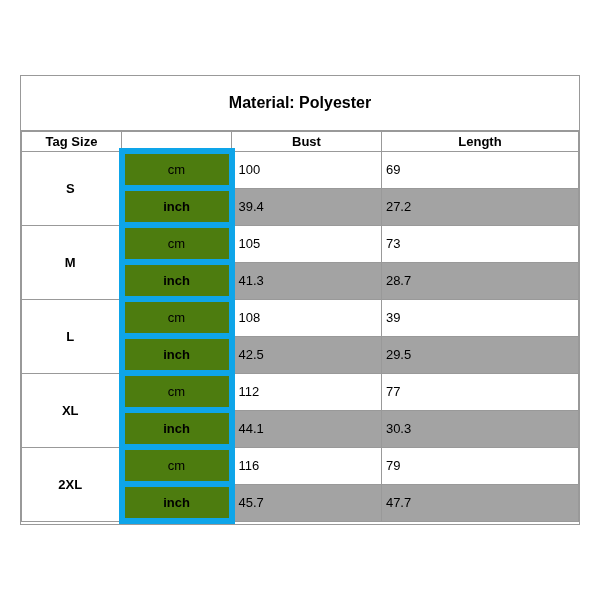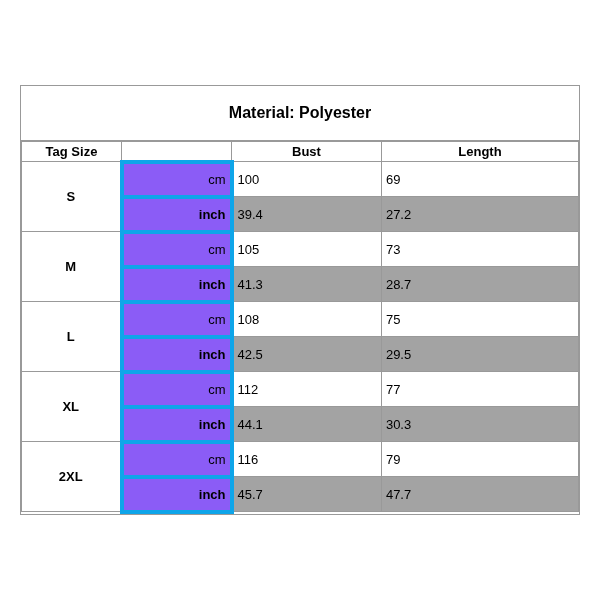--- a/index.html
+++ b/index.html
@@ -55,24 +55,24 @@
 
     .tag-size-cell {
       border: 1px solid #999;
       text-align: center;
       vertical-align: middle;
       font-weight: bold;
       background: #fff;
     }
 
     .unit-cell {
-      border: 4px solid #0ea5e9;
-      text-align: right;
+      border: 6px solid #0ea5e9;
+      text-align: center;
       padding: 8px 4px;
-      background: #8b5cf6;
+      background: #4d7c0f;
     }
 
     .unit-cell.inch {
       font-weight: bold;
     }
 
     .value-cell {
       border: 1px solid #999;
       text-align: left;
       padding: 8px 4px;
@@ -117,21 +117,21 @@
     </tr>
         <tr>
       <td class="unit-cell inch">inch</td>
       <td class="value-cell shaded">41.3</td>
       <td class="value-cell shaded">28.7</td>
     </tr>
         <tr>
       <td class="tag-size-cell" rowspan="2">L</td>
       <td class="unit-cell">cm</td>
       <td class="value-cell">108</td>
-      <td class="value-cell">75</td>
+      <td class="value-cell">39</td>
     </tr>
         <tr>
       <td class="unit-cell inch">inch</td>
       <td class="value-cell shaded">42.5</td>
       <td class="value-cell shaded">29.5</td>
     </tr>
         <tr>
       <td class="tag-size-cell" rowspan="2">XL</td>
       <td class="unit-cell">cm</td>
       <td class="value-cell">112</td>

